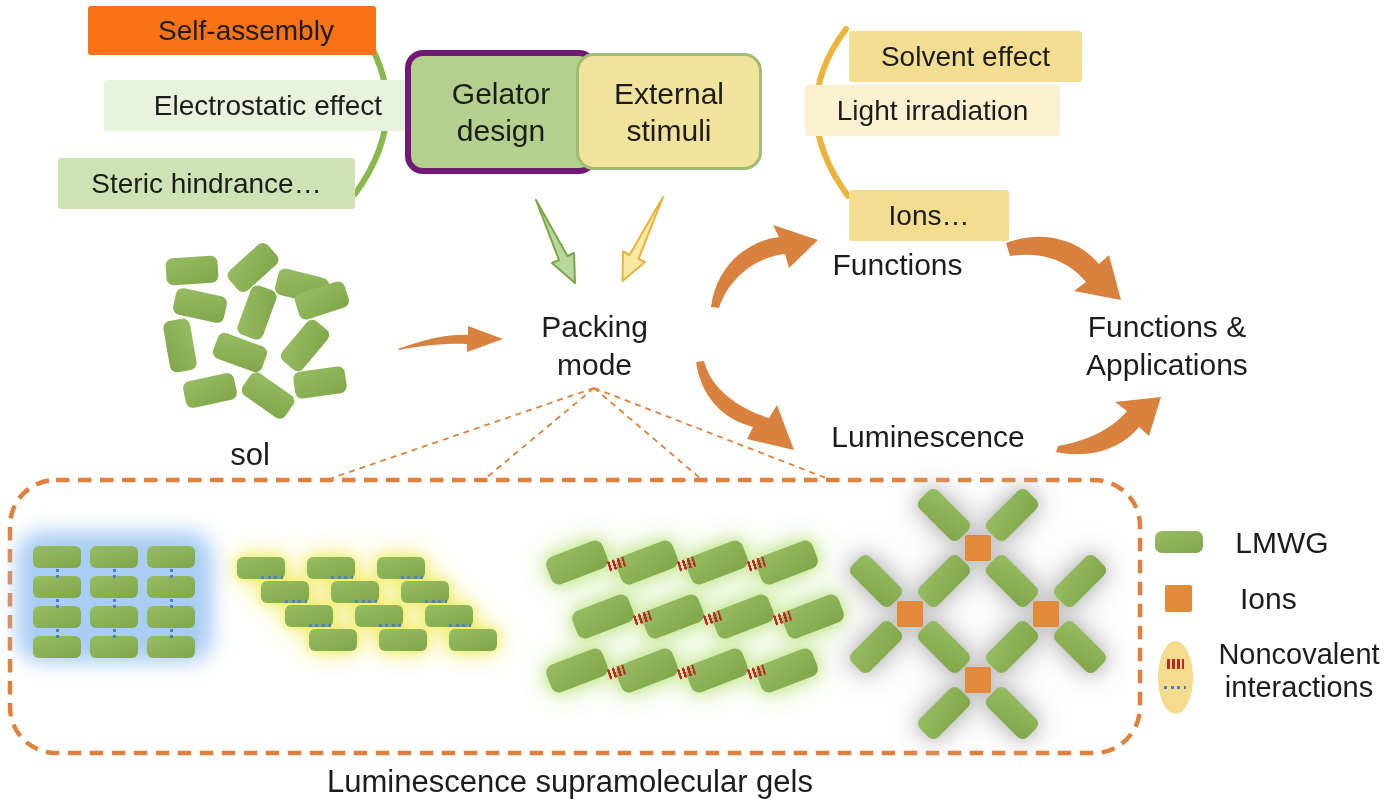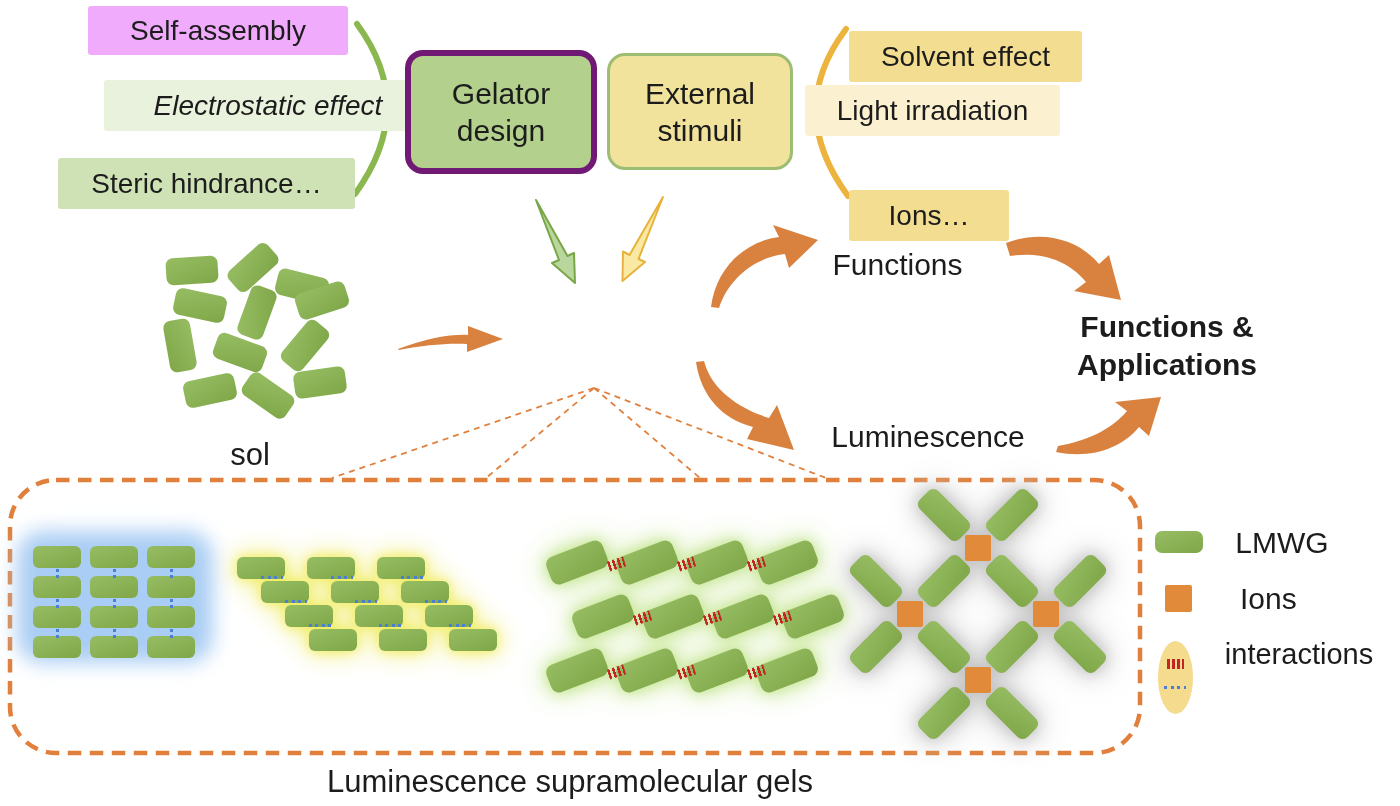--- a/index.html
+++ b/index.html
@@ -7,21 +7,21 @@
     position:relative;width:1400px;height:806px;background:#ffffff;overflow:hidden;
     font-family:"Liberation Sans", sans-serif;color:#1c1c1c;
   }
   .abs{position:absolute;}
   .layer{position:absolute;left:0;top:0;pointer-events:none;}
   
   .fbox{
     position:absolute;display:flex;align-items:center;justify-content:center;
     font-size:28px;border-radius:3px;white-space:nowrap;
   }
-  .tone-green-medium{background:#f0abfc;}
+  .tone-green-medium{background:#f97316;padding-left:28px;}
   .tone-green-light{background:#cee2b5;}
   .tone-green-pale{background:#e9f2dc;}
   .tone-yellow-medium{background:#f3dd90;margin-top:26px;}
   .tone-yellow-pale{background:#fbf1d1;}
   
   .hub{
     position:absolute;display:flex;flex-direction:column;align-items:center;justify-content:center;
     font-size:30px;line-height:37px;border-radius:18px;text-align:center;
   }
   .hub-gelator{background:#b3d08c;border:6px solid #701a75;}
@@ -87,32 +87,32 @@
       <path d="M594,388 L700,478"></path>
       <path d="M594,388 L826,478"></path>
     </g>
 
     <rect x="10" y="480" width="1130" height="273" rx="46" fill="none" stroke="#e0803c" stroke-width="4.5" stroke-dasharray="13.5 8.5"></rect>
   </svg>
 
   <div class="fbox tone-green-medium" style="left:88px;top:6px;width:260px;height:49px;">
     <span>Self-assembly</span>
   </div>
-  <div class="fbox tone-green-pale" style="left:104px;top:80px;width:328px;height:51px;font-style:italic;">
+  <div class="fbox tone-green-pale" style="left:104px;top:80px;width:328px;height:51px;">
     <span>Electrostatic effect</span>
   </div>
   <div class="fbox tone-green-light" style="left:58px;top:158px;width:297px;height:51px;">
     <span>Steric hindrance…</span>
   </div>
 
   <div class="hub hub-gelator" style="left:405px;top:50px;width:180px;height:112px;">
     <div>Gelator</div>
     <div>design</div>
   </div>
-  <div class="hub hub-stimuli" style="left:607px;top:53px;width:180px;height:111px;">
+  <div class="hub hub-stimuli" style="left:576px;top:53px;width:180px;height:111px;">
     <div>External</div>
     <div>stimuli</div>
   </div>
 
   <div class="fbox tone-yellow-medium" style="left:849px;top:5px;width:233px;height:51px;">
     <span>Solvent effect</span>
   </div>
   <div class="fbox tone-yellow-pale" style="left:805px;top:85px;width:255px;height:51px;">
     <span>Light irradiation</span>
   </div>
@@ -129,23 +129,27 @@
       <div class="mrect" style="left: 146px; top: 46.5px; transform: rotate(-18deg);"></div>
       <div class="mrect" style="left: 4px; top: 91.5px; transform: rotate(80deg);"></div>
       <div class="mrect" style="left: 64px; top: 98.5px; transform: rotate(20deg);"></div>
       <div class="mrect" style="left: 129px; top: 91.5px; transform: rotate(-50deg);"></div>
       <div class="mrect" style="left: 34px; top: 136.5px; transform: rotate(-12deg);"></div>
       <div class="mrect" style="left: 92px; top: 141.5px; transform: rotate(35deg);"></div>
       <div class="mrect" style="left: 144px; top: 128.5px; transform: rotate(-8deg);"></div>
     </div>
   <div class="lbl" style="left:195px;top:436px;width:110px;font-size:31px;">sol</div>
 
+  <div class="lbl" style="left:512px;top:308px;width:165px;">
+    <div>Packing</div>
+    <div>mode</div>
+  </div>
   <div class="lbl" style="left:825px;top:246px;width:145px;">Functions</div>
   <div class="lbl" style="left:808px;top:418px;width:240px;">Luminescence</div>
-  <div class="lbl" style="left:1062px;top:308px;width:210px;font-weight:bold;">
+  <div class="lbl" style="left:1062px;top:308px;width:210px;">
     <div>Functions &amp;</div>
     <div>Applications</div>
   </div>
 
   <div class="abs" id="gel1" style="left:33px;top:546px;width:162px;height:112px;">
     <div id="gel1-blob"></div>
   <div class="mrect g1rect" style="left: 0px; top: 0px;"></div>
       <div class="mrect g1rect" style="left: 57px; top: 0px;"></div>
       <div class="mrect g1rect" style="left: 114px; top: 0px;"></div>
       <div class="mrect g1rect" style="left: 0px; top: 30px;"></div>
@@ -236,18 +240,19 @@
   <div class="lbl" style="left:1222px;top:524px;width:120px;text-align:center;">LMWG</div>
 
   <div class="ionsq" style="left:1165px;top:585px;width:27px;height:27px;filter:none;"></div>
   <div class="lbl" style="left:1240px;top:580px;width:100px;text-align:left;">Ions</div>
 
   <div class="legend-ellipse" style="left:1158px;top:641px;">
     <div class="rhash" style="left:9px;top:18px;"></div>
     <div class="hdots" style="left:6px;top:45px;"></div>
   </div>
   <div class="lbl" style="left:1198px;top:638px;width:202px;font-size:29px;line-height:33px;">
+    <div>Noncovalent</div>
     <div>interactions</div>
   </div>
 
   <div class="caption" style="left:290px;top:764px;width:560px;">Luminescence supramolecular gels</div>
 
 </div>
 
 </body></html>

